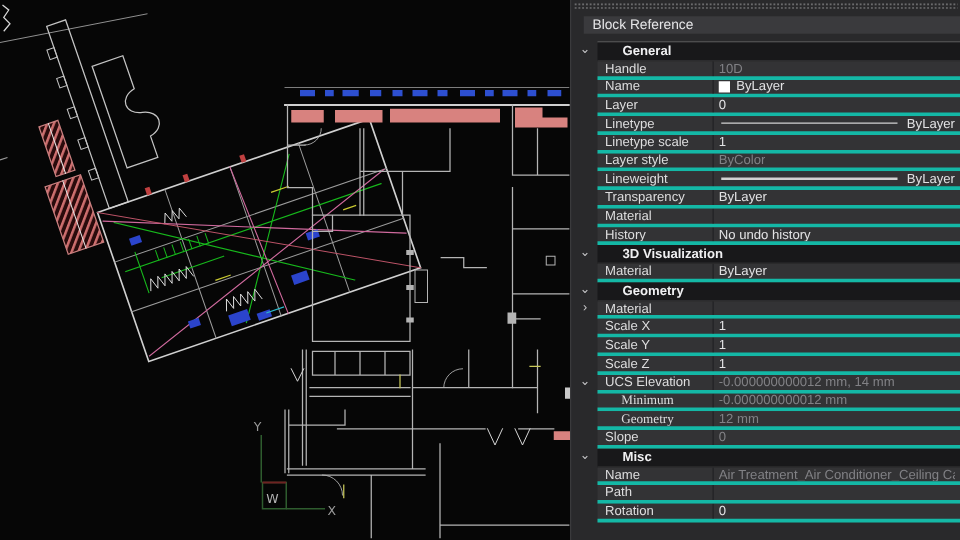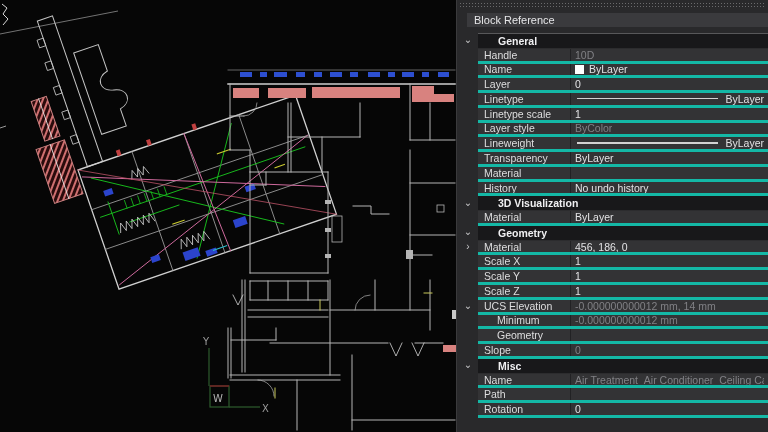--- a/index.html
+++ b/index.html
@@ -42,21 +42,21 @@
   }
   .hlabel{
     display:flex;align-items:center;font-weight:bold;color:#f0f0f2;
     padding-left:20px;white-space:nowrap;
   }
   .plabel{
     width:93px;min-width:93px;box-sizing:border-box;padding-left:6px;
     border-right:1px solid #222224;display:flex;align-items:center;
     white-space:nowrap;overflow:hidden;color:#dededf;
   }
-  .plabel.indent{padding-left:19px;}
+  .plabel.indent{padding-left:19px;font-family:Liberation Serif, serif;}
   .pvalue{
     flex:1;display:flex;align-items:center;gap:5px;
     padding:0 4px;white-space:nowrap;overflow:hidden;
   }
   .pvalue .vtext{white-space:nowrap;overflow:hidden;}
   .pvalue.muted .vtext{color:#818185;}
   .swatch{width:9px;height:9px;background:#fff;display:inline-block;flex:none;}
   .lineg{flex:1;background:#d2d2d2;height:1px;margin:0 2px 0 2px;}
   .lineg.thick{height:2px;}
   #gutter{position:absolute;left:0;top:0;width:21px;height:432px;}
@@ -273,23 +273,20 @@
         <div class="plabel">Material</div>
         <div class="pvalue">
           <span class="vtext">ByLayer</span>
         </div>
       </div>
       <div class="prow phead">
         <span class="hlabel">Geometry</span>
       </div>
       <div class="prow">
         <div class="plabel">Material</div>
-        <div class="pvalue">
-          <span class="vtext">456, 186, 0</span>
-        </div>
       </div>
       <div class="prow">
         <div class="plabel">Scale X</div>
         <div class="pvalue">
           <span class="vtext">1</span>
         </div>
       </div>
       <div class="prow">
         <div class="plabel">Scale Y</div>
         <div class="pvalue">
@@ -309,20 +306,23 @@
         </div>
       </div>
       <div class="prow">
         <div class="plabel indent">Minimum</div>
         <div class="pvalue muted">
           <span class="vtext">-0.000000000012 mm</span>
         </div>
       </div>
       <div class="prow">
         <div class="plabel indent">Geometry</div>
+        <div class="pvalue muted">
+          <span class="vtext">12 mm</span>
+        </div>
       </div>
       <div class="prow">
         <div class="plabel">Slope</div>
         <div class="pvalue muted">
           <span class="vtext">0</span>
         </div>
       </div>
       <div class="prow phead">
         <span class="hlabel">Misc</span>
       </div>

